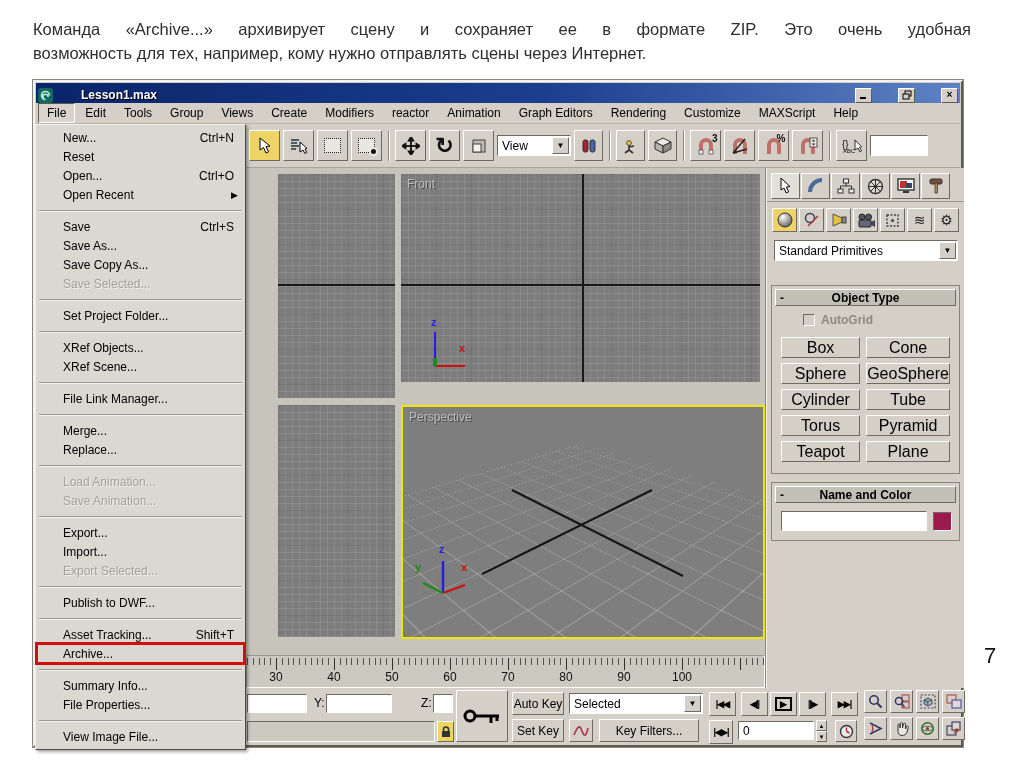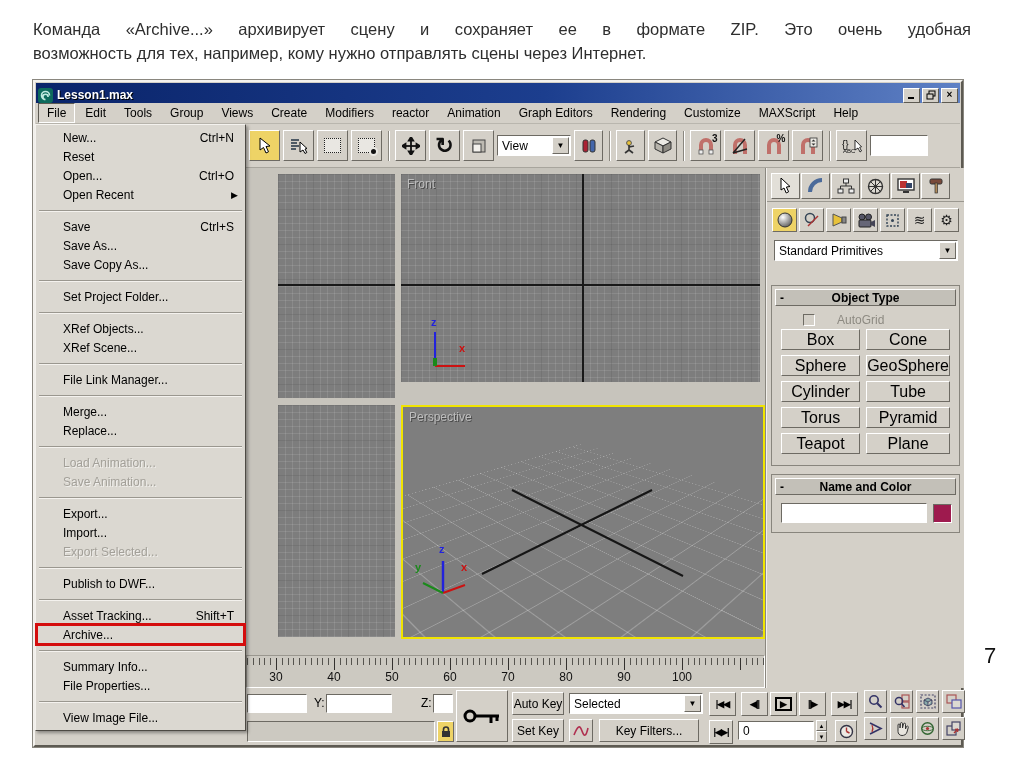--- a/index.html
+++ b/index.html
@@ -11,21 +11,21 @@
   .caption { position:absolute; left:33px; top:18px; width:938px; color:#2e2e2e; font-size:16.5px; line-height:1.45; }
   .caption .l1 { text-align:justify; text-align-last:justify; }
   .caption .l2 { text-align:left; }
   .page-number { position:absolute; left:984px; top:643px; font-size:22px; color:#111; }
 
   
   .win { position:absolute; left:33px; top:80px; width:930px; height:667px;
          background:#d4d0c8; border:2px solid; border-color:#f4f2ee #5d5a52 #5d5a52 #f4f2ee; box-shadow:0 0 0 1px #8a877f; }
   .titlebar { position:absolute; left:1px; top:1px; right:1px; height:20px;
               background:linear-gradient(90deg,#0a246a 0%,#1c3e8e 55%,#5f81c5 100%);
-              display:flex; align-items:center; padding:12px 2px; }
+              display:flex; align-items:center; padding:12px 2px;gap:24px; }
   .titlebar .ttl { color:#fff; font-weight:bold; font-size:12px; margin-left:4px; flex:1;
                    text-shadow:1px 1px 0 #000; }
   .logo { width:15px; height:15px; border-radius:3px; background:#0d6a5c; display:inline-block; position:relative; }
   .logo svg { position:absolute; left:1px; top:1px; }
   .winbtn { width:17px; height:15px; margin-left:2px; background:#d4d0c8; border:1px solid;
             border-color:#fff #5d5a52 #5d5a52 #fff; display:flex; align-items:center; justify-content:center;
             font-size:10px; font-weight:bold; color:#000; line-height:1; }
 
   .menubar { position:absolute; left:1px; top:21px; right:1px; height:21px; background:#d4d0c8;
              display:flex; align-items:center; font-size:12px; color:#000; border-bottom:1px solid #b9b6ae; }
@@ -80,21 +80,21 @@
          display:flex; align-items:center; justify-content:center; }
   .tab.active { background:#e2dfd8; }
   .subrow { display:flex; gap:2px; padding:6px 2px 6px 5px; align-items:center; }
   .sub { width:25px; height:24px; background:#d4d0c8; border:1px solid; border-color:#fff #6d6a63 #6d6a63 #fff;
          display:flex; align-items:center; justify-content:center; font-size:14px; color:#222; }
   .rollout { margin:8px 4px 0 4px; border:1px solid #88857d; padding:3px; background:#d4d0c8; }
   .rhead { height:17px; background:#c3c0b8; border:1px solid; border-color:#fff #6d6a63 #6d6a63 #fff;
            display:flex; align-items:center; font-size:12px; font-weight:bold; color:#000; position:relative; }
   .rhead .minus { position:absolute; left:4px; top:1px; font-weight:bold; }
   .rhead .rtitle { flex:1; text-align:center; }
-  .autogrid { display:flex; align-items:center; gap:22px; margin:7px 0 0 28px; color:#8d8a82; font-size:12px; }
+  .autogrid { display:flex; align-items:center; gap:6px; margin:7px 0 8px 28px; color:#8d8a82; font-size:12px;font-weight:bold; }
   .checkbox { width:12px; height:12px; background:#d4d0c8; border:1px solid; border-color:#6d6a63 #fff #fff #6d6a63; }
   .objgrid { display:grid; grid-template-columns:1fr 1fr; gap:5px 6px; padding:2px 6px 8px 6px; }
   .objbtn { height:21px; background:#d4d0c8; border:1px solid; border-color:#fff #6d6a63 #6d6a63 #fff;
             font-size:16px; color:#000; display:flex; align-items:center; justify-content:center;
             font-family:"Liberation Sans", sans-serif; }
   .namerow { display:flex; align-items:center; gap:6px; padding:8px 4px 6px 6px; }
   .namefield { flex:1; height:20px; background:#fff; border:1px solid; border-color:#6d6a63 #fff #fff #6d6a63; }
   .swatch { width:19px; height:19px; border:1px solid; border-color:#6d6a63 #fff #fff #6d6a63; }
 
   
@@ -622,20 +622,23 @@
       <div class="mi">
           <span class="milabel">Save</span>
           <span class="mishort">Ctrl+S</span>
         </div>
       <div class="mi">
           <span class="milabel">Save As...</span>
         </div>
       <div class="mi">
           <span class="milabel">Save Copy As...</span>
         </div>
+      <div class="mi dis">
+          <span class="milabel">Save Selected...</span>
+        </div>
       <div class="msep"></div>
       <div class="mi">
           <span class="milabel">Set Project Folder...</span>
         </div>
       <div class="msep"></div>
       <div class="mi">
           <span class="milabel">XRef Objects...</span>
         </div>
       <div class="mi">
           <span class="milabel">XRef Scene...</span>

